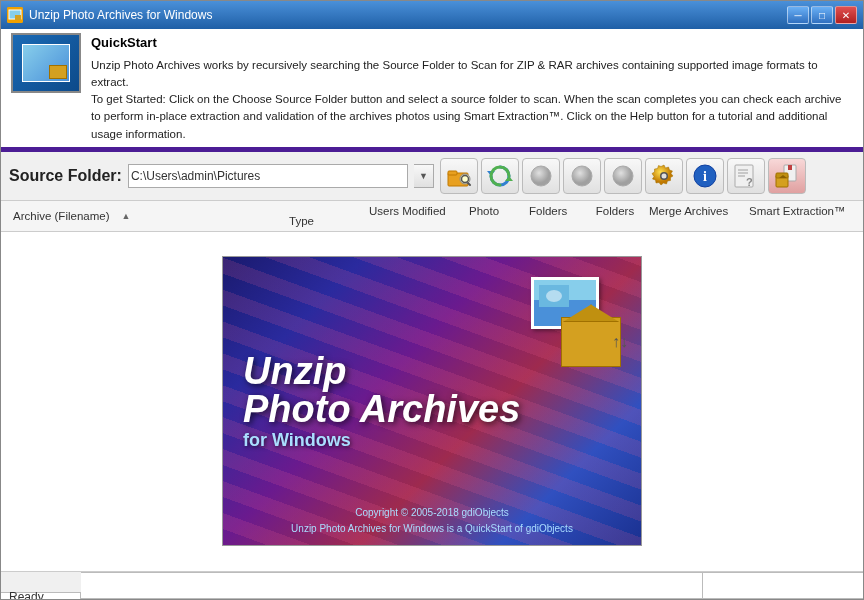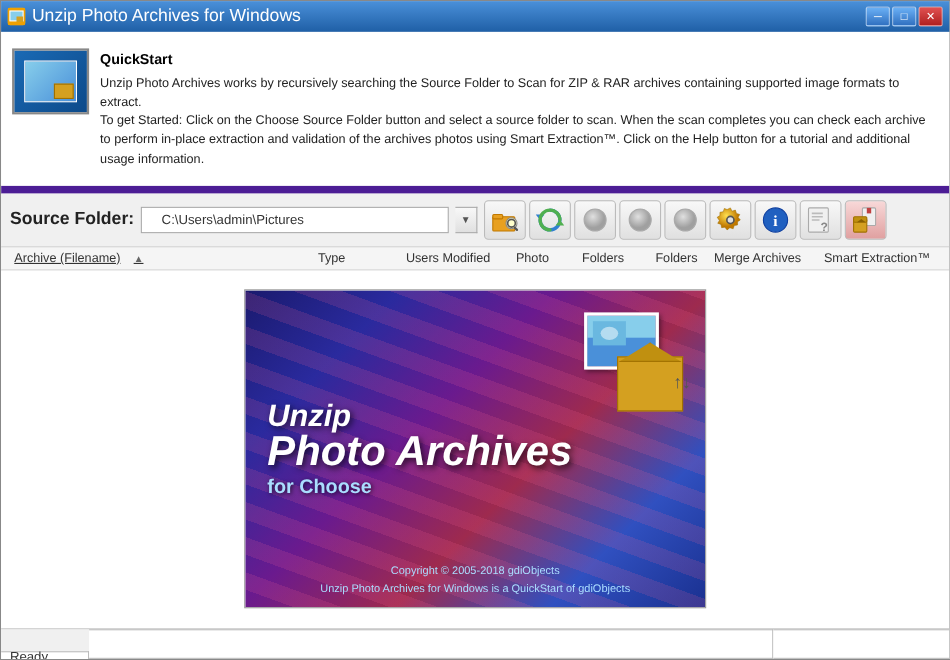--- a/index.html
+++ b/index.html
@@ -35,21 +35,21 @@
     .title-bar-icon {
       width: 16px;
       height: 16px;
       margin-right: 6px;
       background: #ffaa00;
       border-radius: 2px;
       flex-shrink: 0;
     }
     .title-bar-text {
       flex: 1;
-      font-size: 16px;
+      font-size: 12px;
       font-weight: normal;
     }
     .title-bar-controls {
       display: flex;
       gap: 2px;
     }
     .title-btn {
       width: 22px;
       height: 18px;
       border: 1px solid rgba(255,255,255,0.5);
@@ -71,22 +71,22 @@
       flex: 1;
       display: flex;
       flex-direction: column;
       background: #f0f0f0;
       overflow: hidden;
     }
 
     
     .quickstart {
       background: white;
-      border-bottom: 7px solid #4c1d95;
-      padding: 15px 10px;
+      border-bottom: 5px solid #4c1d95;
+      padding: 4px 10px;
       display: flex;
       align-items: flex-start;
       gap: 10px;
       flex-shrink: 0;
     }
     .quickstart-logo {
       width: 70px;
       height: 60px;
       flex-shrink: 0;
       background: linear-gradient(135deg, #1a6ab5, #0d4a8a);
@@ -141,21 +141,21 @@
       font-size: 16px;
       font-weight: bold;
       color: #222;
       white-space: nowrap;
     }
     .source-input {
       flex: 1;
       height: 24px;
       border: 1px solid #aaa;
       background: white;
-      padding: 2px 18px;
+      padding: 2px 2px;
       font-size: 12px;
       color: #333;
       max-width: 280px;
     }
     .source-dropdown {
       width: 20px;
       height: 24px;
       border: 1px solid #aaa;
       border-left: none;
       background: linear-gradient(to bottom, #f8f8f8, #e0e0e0);
@@ -200,23 +200,22 @@
       font-weight: normal;
       padding: 0 4px;
       white-space: nowrap;
     }
     .th-cell:first-child {
       flex: 2;
       min-width: 160px;
       display: flex;
       align-items: center;
       gap: 12px;
-      text-decoration: underline;
-    }
-    .th-cell.type { width: 80px; }
+    }
+    .th-cell.type { width: 80px; margin-top: 10px; }
     .th-cell.modified { width: 100px; }
     .th-cell.size { width: 60px; }
     .th-cell.photos { width: 60px; }
     .th-cell.folders { width: 60px; text-align: center; }
     .th-cell.merge { width: 100px; }
     .th-cell.smart { width: 110px; }
 
     .sort-arrow {
       font-size: 9px;
       color: #666;
@@ -260,21 +259,21 @@
     .splash-content {
       position: absolute;
       inset: 0;
       display: flex;
       flex-direction: column;
       align-items: flex-start;
       justify-content: center;
       padding: 20px;
     }
     .splash-title1 {
-      font-size: 28px;
+      font-size: 38px;
       font-weight: 900;
       color: white;
       text-shadow: 2px 2px 6px rgba(0,0,0,0.7);
       line-height: 1.0;
       font-style: italic;
     }
     .splash-title2 {
       font-size: 38px;
       font-weight: 900;
       color: white;
@@ -568,21 +567,21 @@
           </div>
           <div class="pkg-box">
             <div class="pkg-box-top"></div>
             <span class="pkg-arrow">↑↓</span>
           </div>
         </div>
 
         <div class="splash-content">
           <div class="splash-title1">Unzip</div>
           <div class="splash-title2">Photo Archives</div>
-          <div class="splash-subtitle">for Choose</div>
+          <div class="splash-subtitle">for Windows</div>
         </div>
 
         <div class="splash-copyright">
           <div>Copyright © 2005-2018 gdiObjects</div>
           <div>Unzip Photo Archives for Windows is a QuickStart of gdiObjects</div>
         </div>
       </div>
     </div>
 
     <div class="status-bar">

